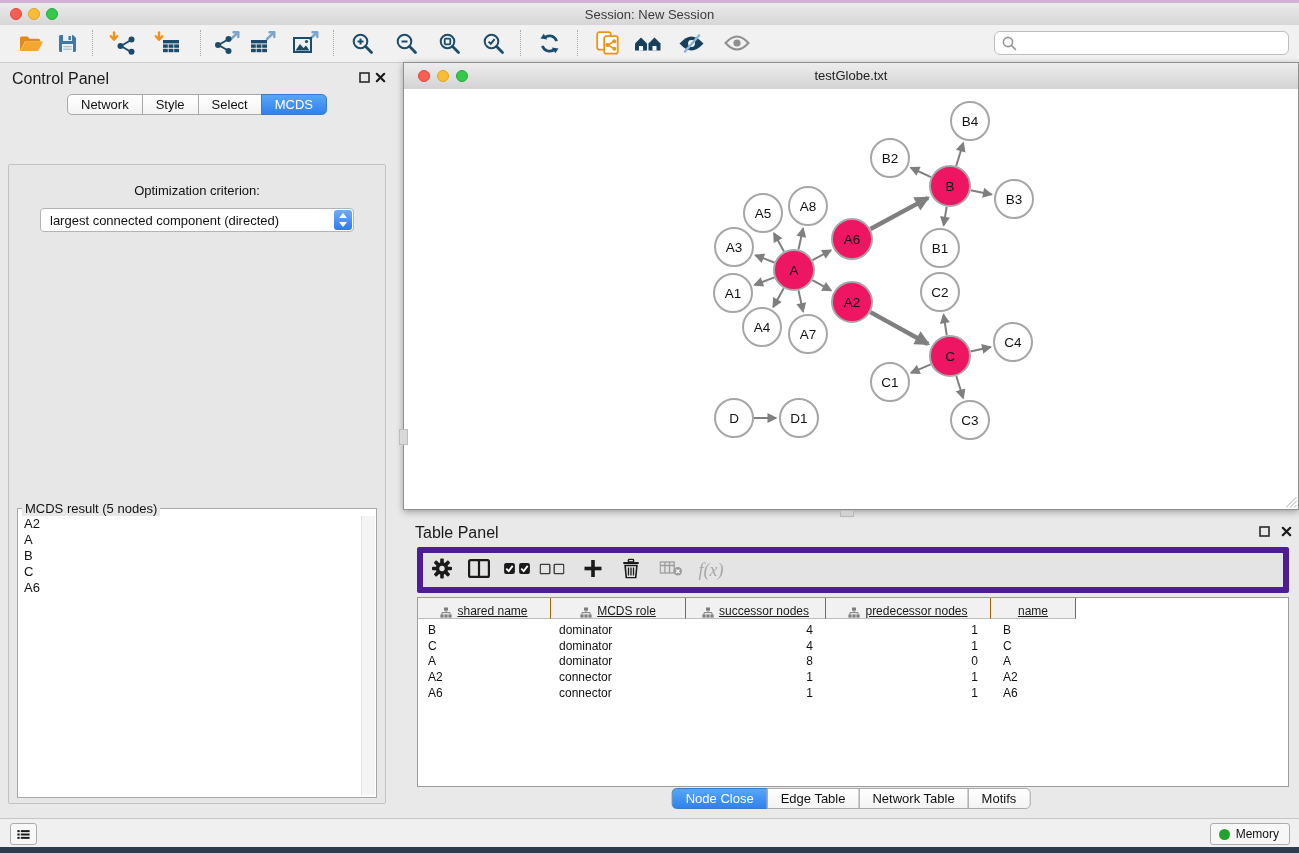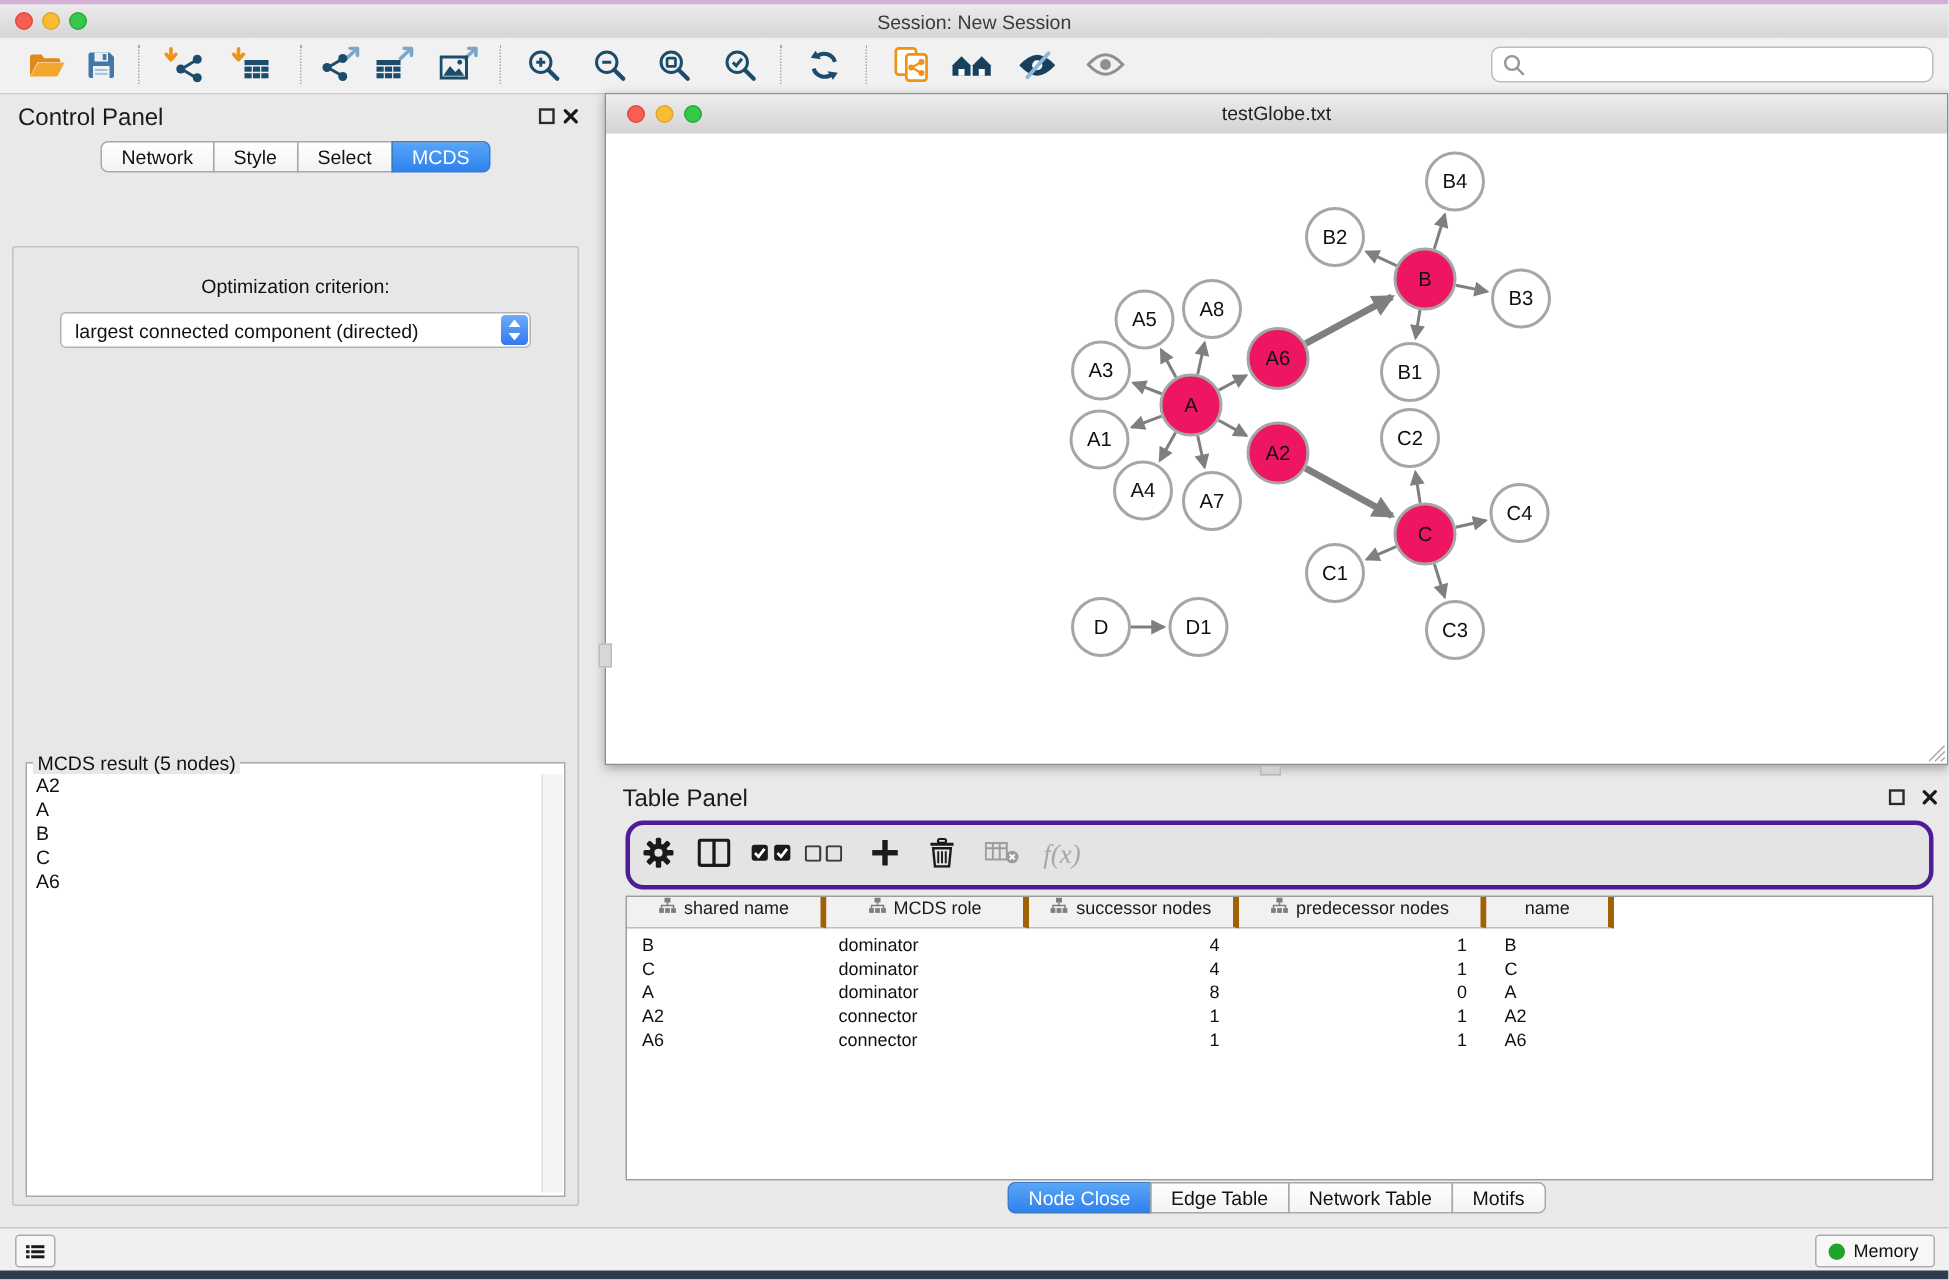--- a/index.html
+++ b/index.html
@@ -46,26 +46,26 @@
   
   .network-window{position:absolute;left:403px;top:62px;width:896px;height:448px;background:#fff;border:1px solid #8F8F8F;box-shadow:0 2px 7px rgba(0,0,0,.32);box-sizing:border-box;}
   .nw-titlebar{position:absolute;left:0;top:0;right:0;height:26px;background:linear-gradient(#EDEDED,#D3D3D3);border-bottom:1px solid #A6A6A6;}
   .nw-title{text-align:center;font-size:13px;padding-top:5px;color:#222;}
   .canvas{position:absolute;left:0;top:26px;right:0;bottom:0;background:#fff;padding-left:23px;}
   .grip{position:absolute;right:1px;bottom:1px;}
   .v-handle{position:absolute;left:399px;top:429px;width:9px;height:16px;background:#D8D8D8;border:1px solid #BDBDBD;box-sizing:border-box;cursor:col-resize;}
   .h-handle{position:absolute;left:840px;top:510px;width:14px;height:7px;background:#D2D2D2;border:1px solid #B8B8B8;box-sizing:border-box;cursor:row-resize;}
   
   .table-panel{position:absolute;left:403px;top:518px;width:896px;height:297px;}
-  .tp-toolbar{position:absolute;left:14px;right:10px;top:29px;height:46px;background:#E4E4E4;border:3px solid #4c1d95;border-radius:12px;box-sizing:border-box;}
+  .tp-toolbar{position:absolute;left:14px;right:10px;top:29px;height:46px;background:#E4E4E4;border:6px solid #4c1d95;border-radius:2px;box-sizing:border-box;}
   .tp-icon{position:absolute;top:50%;transform:translate(-50%,-50%);background:none;border:none;padding:0;cursor:pointer;}
   .fx-label{font-family:"Liberation Serif",serif;font-style:italic;font-size:18px;color:#A8A8A8;}
   .tp-table{position:absolute;left:14px;right:10px;top:79px;height:190px;background:#fff;border:1px solid #9C9C9C;overflow:hidden;box-sizing:border-box;}
   .thead{display:flex;height:21px;}
-  .th{box-sizing:border-box;background:#F1F1F1;border-right:4px solid #a16207;border-bottom:1px solid #BEBEBE;display:flex;align-items:flex-start;justify-content:center;gap:5px;font-size:12px;color:#1A1A1A;cursor:pointer;}
+  .th{box-sizing:border-box;background:#F1F1F1;border-right:1px solid #a16207;border-bottom:1px solid #BEBEBE;display:flex;align-items:flex-end;justify-content:center;gap:5px;font-size:12px;color:#1A1A1A;cursor:pointer;text-decoration:underline;}
   .th-filler{flex:1;background:#fff;}
   .tbody{padding-top:3px;}
   .trow{display:flex;height:15.8px;font-size:12px;color:#111;align-items:center;}
   .td{box-sizing:border-box;white-space:nowrap;overflow:hidden;}
   .tp-tabs{position:absolute;left:50%;transform:translateX(-50%);top:270px;}
   
   .statusbar{position:absolute;left:0;top:818px;width:100%;height:29px;background:#F0F0F0;border-top:1px solid #C6C6C6;box-sizing:border-box;}
   .sb-left-btn{position:absolute;left:10px;top:4px;width:27px;height:22px;background:#F7F7F7;border:1px solid #ADADAD;border-radius:3px;display:flex;align-items:center;justify-content:center;cursor:pointer;}
   .memory-btn{position:absolute;right:9px;top:4px;height:22px;padding:0 10px 0 8px;background:#F7F7F7;border:1px solid #ADADAD;border-radius:3px;display:flex;align-items:center;gap:6px;font-size:12px;color:#111;cursor:pointer;font-family:"Liberation Sans",sans-serif;}
   .mem-dot{width:11px;height:11px;border-radius:50%;background:#1FA32B;}

